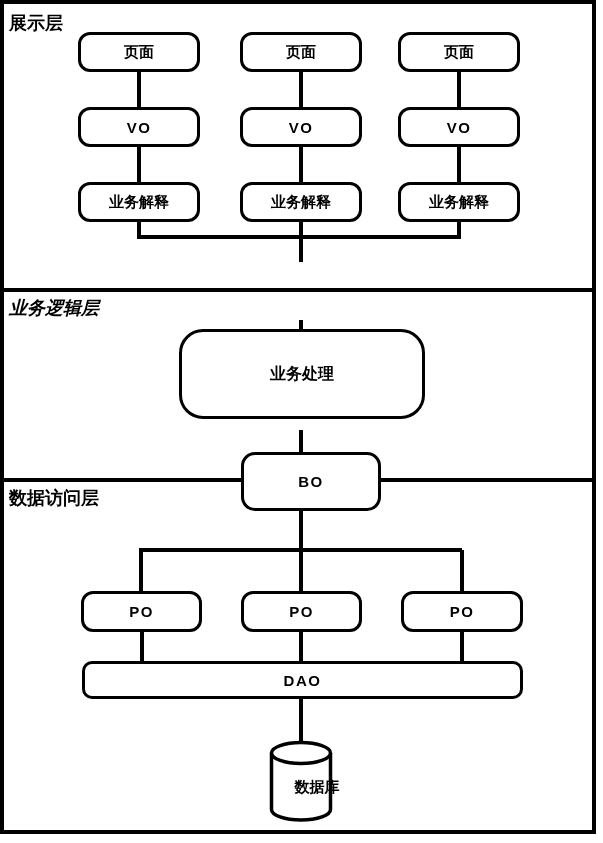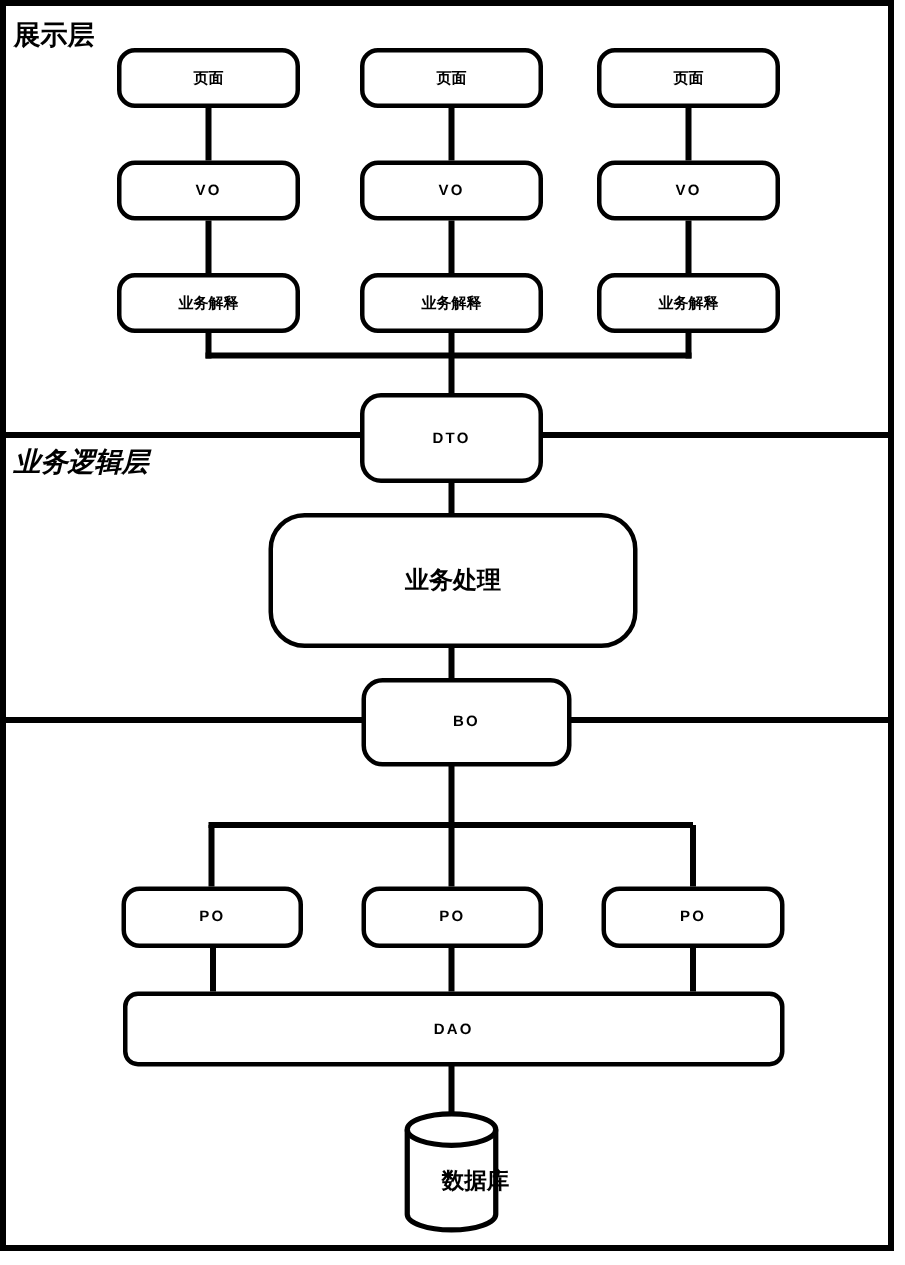--- a/index.html
+++ b/index.html
@@ -37,21 +37,21 @@
   .hline { position: absolute; height: 4px; background: #000000; }
   .node {
     position: absolute;
     box-sizing: border-box;
     background: #ffffff;
     border: 3.5px solid #000000;
     border-radius: 12px;
     display: flex;
     align-items: center;
     justify-content: center;
-    font-size: 10px;
+    font-size: 15px;
     font-weight: bold;
     color: #000000;
     white-space: nowrap;
   }
   .node.acronym { letter-spacing: 1.5px; }
   .node.big { border-radius: 24px; font-size: 16px; }
   .node.mid { border-radius: 14px; }
   .cyl { position: absolute; }
   .cyl-label {
     position: absolute;
@@ -98,44 +98,44 @@
   <div class="vline" style="left:140px; top:632px; height:29px;"></div>
   <div class="vline" style="left:299px; top:632px; height:29px;"></div>
   <div class="vline" style="left:460px; top:632px; height:29px;"></div>
   <div class="vline" style="left:299px; top:698px; height:46px;"></div>
 
   <div class="layer-line" style="top:288px;"></div>
   <div class="layer-line" style="top:478px;"></div>
 
   <div class="layer-label" style="top:11px;">展示层</div>
   <div class="layer-label" style="top:296px;font-style:italic;">业务逻辑层</div>
+  <div class="layer-label" style="top:486px;">数据访问层</div>
 
   <div class="node" style="left:78px;  top:32px; width:122px; height:40px;">页面</div>
   <div class="node" style="left:240px; top:32px; width:122px; height:40px;">页面</div>
   <div class="node" style="left:398px; top:32px; width:122px; height:40px;">页面</div>
 
   <div class="node acronym" style="left:78px;  top:107px; width:122px; height:40px;">VO</div>
   <div class="node acronym" style="left:240px; top:107px; width:122px; height:40px;">VO</div>
   <div class="node acronym" style="left:398px; top:107px; width:122px; height:40px;">VO</div>
 
   <div class="node" style="left:78px;  top:182px; width:122px; height:40px;">业务解释</div>
   <div class="node" style="left:240px; top:182px; width:122px; height:40px;">业务解释</div>
   <div class="node" style="left:398px; top:182px; width:122px; height:40px;">业务解释</div>
 
-  <div class="node acronym mid" style="left:240px; top:262px; width:122px; height:60px;">DTO</div>
 
-  <div class="node big" style="left:179px; top:342px; width:246px; height:90px;">业务处理</div>
+  <div class="node big" style="left:179px; top:329px; width:246px; height:90px;">业务处理</div>
 
   <div class="node acronym mid" style="left:241px; top:452px; width:140px; height:59px;">BO</div>
 
   <div class="node acronym" style="left:81px;  top:591px; width:121px; height:41px;">PO</div>
   <div class="node acronym" style="left:241px; top:591px; width:121px; height:41px;">PO</div>
   <div class="node acronym" style="left:401px; top:591px; width:122px; height:41px;">PO</div>
 
-  <div class="node acronym" style="left:82px; top:661px; width:441px; height:50px; border-radius:10px;">DAO</div>
+  <div class="node acronym" style="left:82px; top:661px; width:441px; height:38px; border-radius:10px;">DAO</div>
 
   <div class="cyl" style="left:268px; top:740px;">
     <svg width="66" height="84" viewBox="0 0 66 84">
       <path d="M3.5,13 L3.5,69.5 A29.5,10.5 0 0 0 62.5,69.5 L62.5,13" fill="#ffffff" stroke="#000000" stroke-width="3.5"></path>
       <ellipse cx="33" cy="13" rx="29.5" ry="10.5" fill="#ffffff" stroke="#000000" stroke-width="3.5"></ellipse>
     </svg>
   </div>
   <div class="cyl-label" style="left:284px; top:778px;">数据库</div>
 
 

